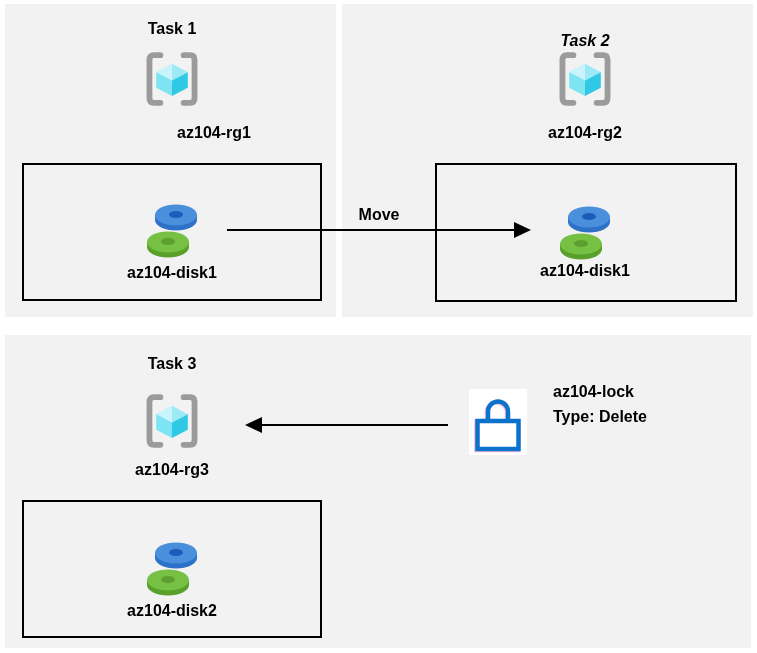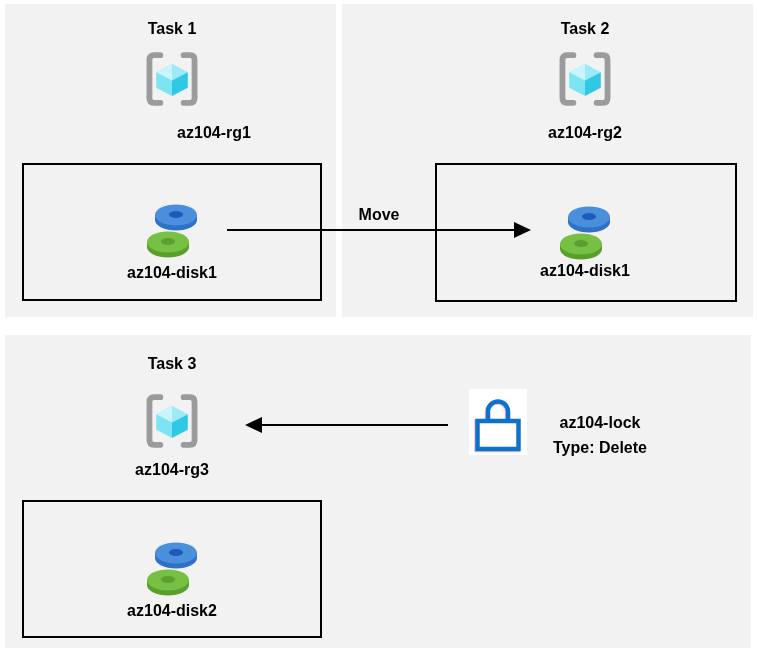--- a/index.html
+++ b/index.html
@@ -40,21 +40,21 @@
 
   
   .t1-title      { left: 167px; top: 16px; }
   .t1-rg         { left: 167px; top: 44px; }
   .t1-rg-label   { left: 167px; top: 120px; margin-left: 42px; }
   .t1-box        { left: 17px;  top: 159px; width: 300px; height: 138px; }
   .t1-disk       { left: 167px; top: 194px; }
   .t1-disk-label { left: 167px; top: 260px; }
 
   
-  .t2-title      { left: 243px; top: 16px; }
+  .t2-title      { left: 243px; top: 28px; font-style: italic; }
   .t2-rg         { left: 243px; top: 44px; }
   .t2-rg-label   { left: 243px; top: 120px; text-align: center; }
   .t2-box        { left: 93px;  top: 159px; width: 302px; height: 139px; }
   .t2-disk       { left: 243px; top: 196px; }
   .t2-disk-label { left: 243px; top: 258px; }
 
   
   .t3-title      { left: 167px; top: 20px; }
   .t3-rg         { left: 167px; top: 55px; }
   .t3-rg-label   { left: 167px; top: 126px; }
@@ -90,23 +90,22 @@
   
   .lock-box {
     position: absolute;
     left: 469px; top: 389px;
     width: 58px; height: 66px;
     background: #ffffff;
   }
   .lock-box svg { display: block; filter: drop-shadow(-1px 1px 0 rgba(236,130,187,0.55)); }
   .lock-label {
     position: absolute;
-    left: 600px; top: 410px;
+    left: 600px; top: 379px;
     transform: translateX(-50%);
-    text-align: center;
     font-size: 16px;
     line-height: 25px;
     white-space: nowrap;
   }
 </style>
 </head>
 <body>
 
 <svg width="0" height="0" style="position:absolute">
   <defs>

